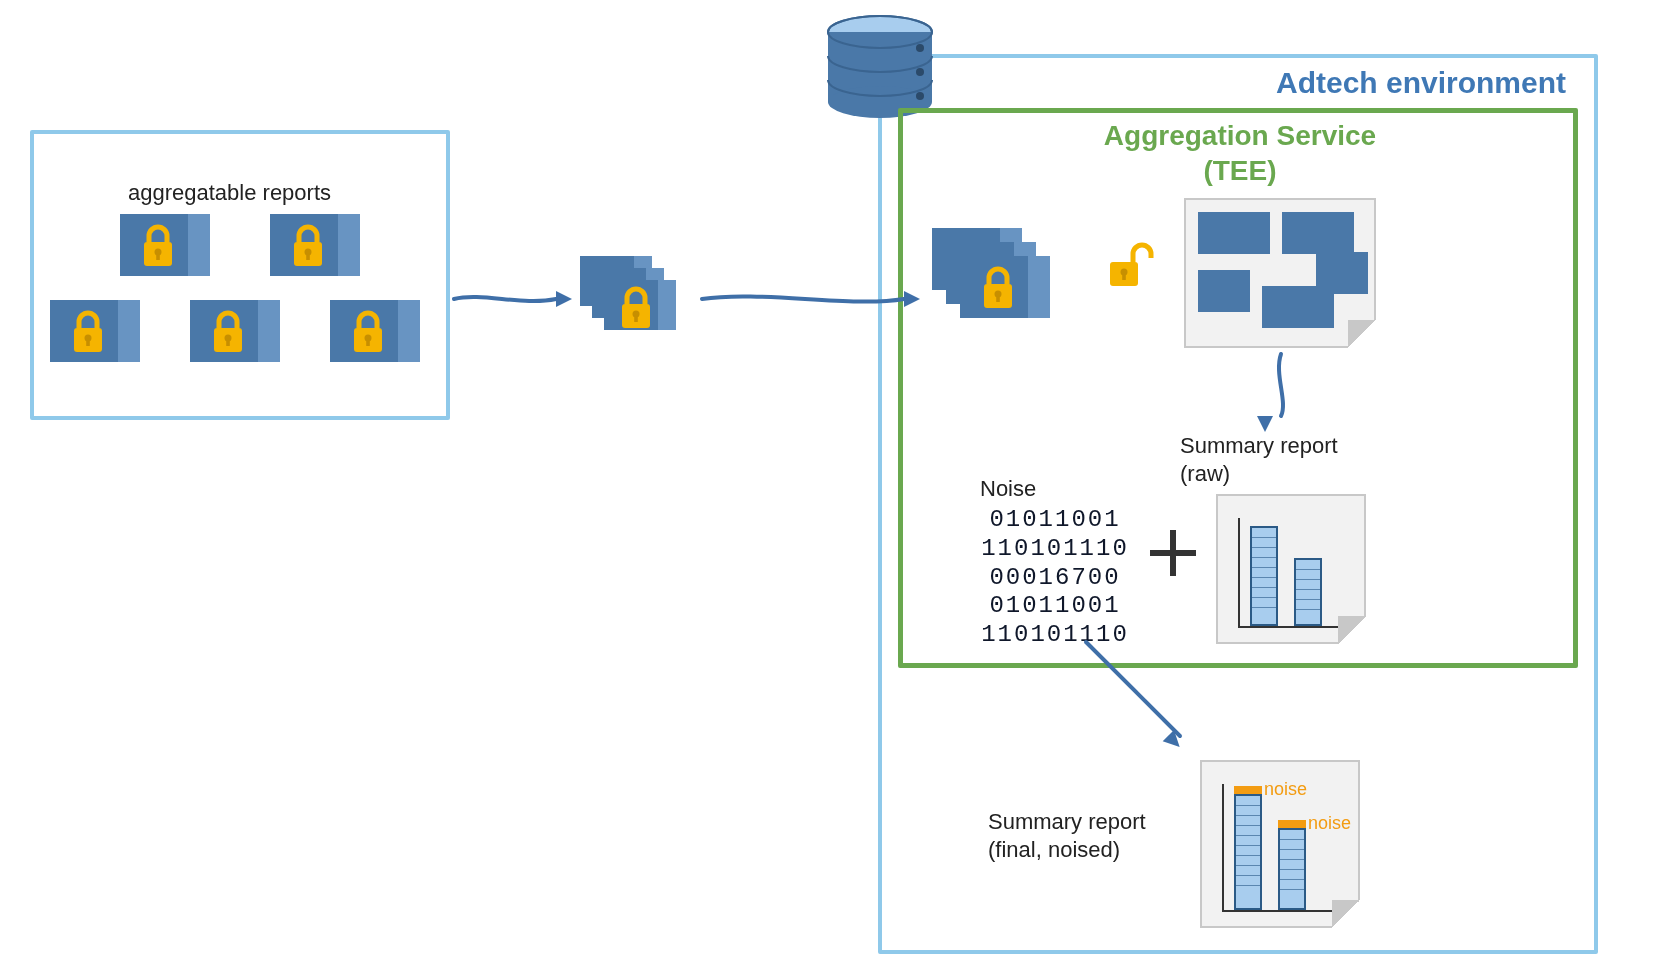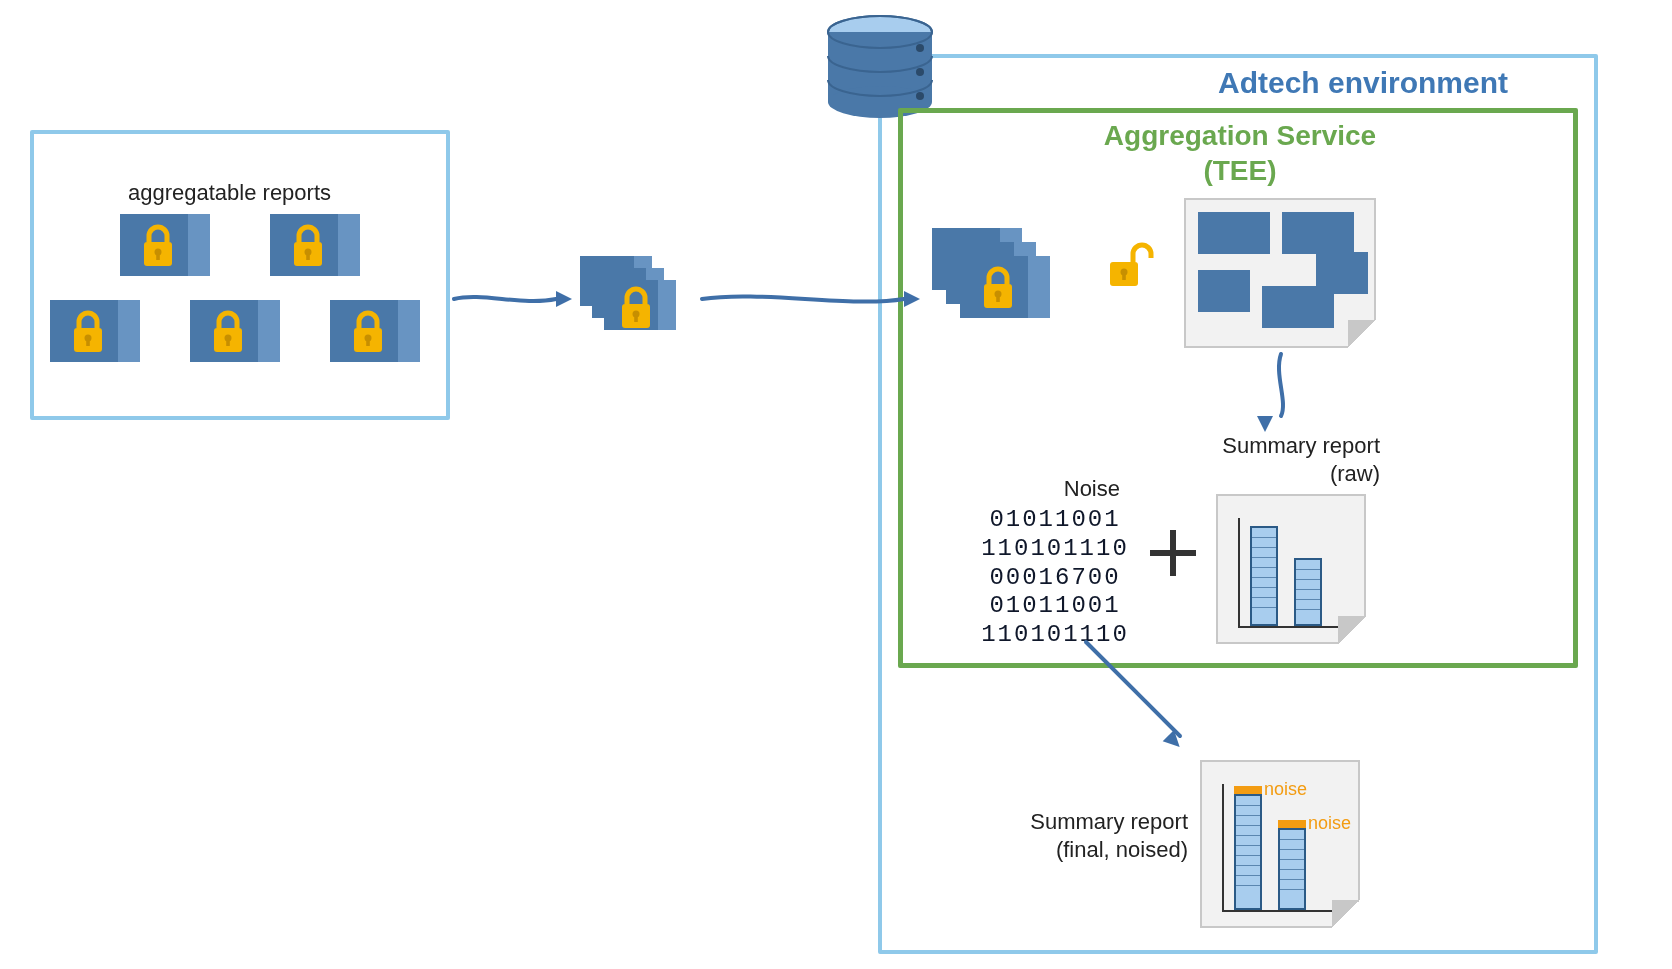--- a/index.html
+++ b/index.html
@@ -7,21 +7,21 @@
   .canvas { position: relative; width: 1672px; height: 969px; }
 
   .box { position: absolute; border-radius: 2px; }
   .collection-box { border: 4px solid #8fc9ea; }
   .adtech-box { border: 4px solid #8fc9ea; }
   .agg-box { border: 5px solid #6aa84f; }
 
   .title-blue { color: #3f78b5; font-weight: 600; }
   .title-green { color: #6aa84f; font-weight: 600; text-align: center; line-height: 1.25; }
   .label { color: #222; }
-  .center { text-align: right; }
+  .center { text-align: left; }
 
   
   .report { position: absolute; width: 90px; height: 62px; }
   .report .body { position: absolute; left: 0; top: 0; width: 68px; height: 62px; background: #4a78a8; }
   .report .tab  { position: absolute; right: 0; top: 0; width: 22px; height: 62px; background: #6894c2; }
   .report .lock { position: absolute; left: 20px; top: 10px; }
 
   .mini { width: 72px; height: 50px; }
   .mini .body { width: 54px; height: 50px; }
   .mini .tab  { width: 18px; height: 50px; }
@@ -63,21 +63,21 @@
   .db { position: absolute; }
 
   svg { overflow: visible; }
 </style>
 </head>
 <body>
 
 <div class="canvas">
 
   <div class="box adtech-box" style="left:878px; top:54px; width:720px; height:900px;"></div>
-  <div class="title-blue" style="position:absolute; left:1218px; top:66px; font-size:30px;">Adtech environment</div>
+  <div class="title-blue" style="position:absolute; left:1276px; top:66px; font-size:30px;">Adtech environment</div>
 
   <div class="db" style="left:820px; top:14px;">
     <svg width="120" height="110">
       <ellipse cx="60" cy="18" rx="52" ry="16" fill="#a8cdee" stroke="#4a78a8" stroke-width="2"></ellipse>
       <rect x="8" y="18" width="104" height="70" fill="#4a78a8"></rect>
       <ellipse cx="60" cy="88" rx="52" ry="16" fill="#4a78a8"></ellipse>
       <ellipse cx="60" cy="18" rx="52" ry="16" fill="none" stroke="#3a6490" stroke-width="2"></ellipse>
       <path d="M8 42 a52 16 0 0 0 104 0" fill="none" stroke="#3a6490" stroke-width="2"></path>
       <path d="M8 66 a52 16 0 0 0 104 0" fill="none" stroke="#3a6490" stroke-width="2"></path>
       <circle cx="100" cy="34" r="4" fill="#2b4a6a"></circle>

